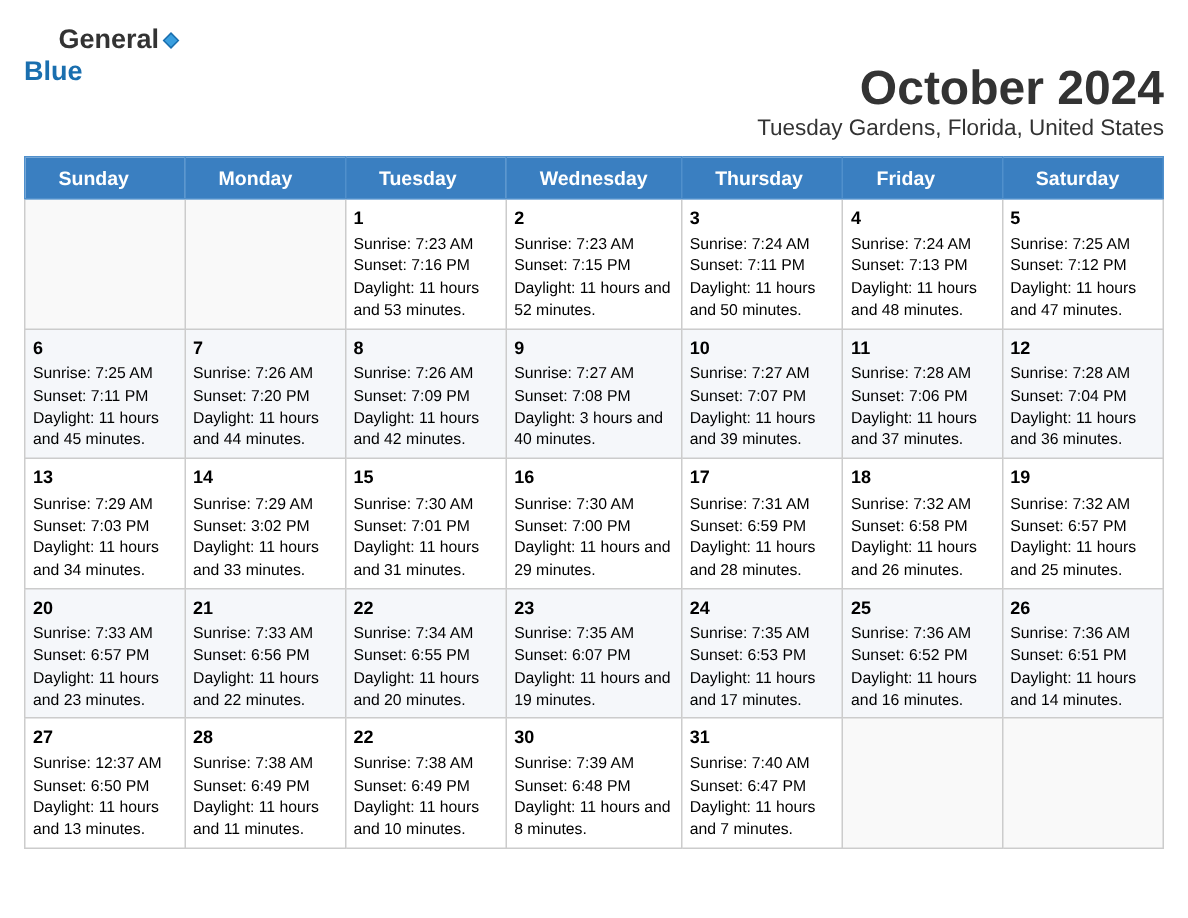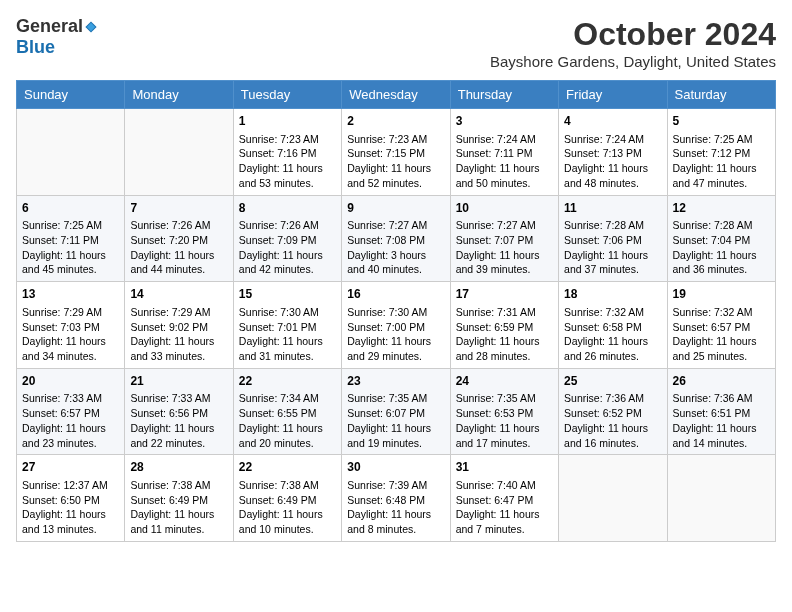--- a/index.html
+++ b/index.html
@@ -20,51 +20,53 @@
       display: flex;
       flex-direction: column;
       align-items: flex-start;
     }
     .logo-text {
       display: flex;
       align-items: center;
       font-size: 18px;
       font-weight: bold;
       color: #333;
+      margin-left: 23px;
     }
     .logo-general { color: #333; }
     .logo-blue { color: #1a6faf; }
     .logo-icon {
       width: 14px;
       height: 14px;
       margin-left: 1px;
     }
     .title-block {
       text-align: right;
+      margin-top: 24px;
     }
     .month-title {
       font-size: 32px;
       font-weight: bold;
       color: #333;
     }
     .location-title {
       font-size: 15px;
       color: #333;
     }
     .calendar {
       width: 100%;
       border-collapse: collapse;
       border: 1px solid #ccc;
     }
     .calendar th {
       background-color: #3a7fc1;
       color: #fff;
       font-size: 13px;
-      font-weight: normal;
-      padding: 6px 7px;
+      font-weight: bold;
+      padding: 6px 22px;
       text-align: left;
       border: 1px solid #5090cc;
     }
     .calendar td {
       width: 108px;
       vertical-align: top;
       padding: 4px 5px;
       border: 1px solid #ccc;
       font-size: 10.5px;
       line-height: 1.4;
@@ -93,21 +95,21 @@
         <path d="M10 2 L18 10 L10 18 L2 10 Z" fill="#1a6faf"></path>
         <path d="M10 4 L16 10 L10 16 L4 10 Z" fill="#3a9fdf"></path>
       </svg>
     </div>
     <div style="font-size:18px;font-weight:bold;">
       <span class="logo-blue">Blue</span>
     </div>
   </div>
   <div class="title-block">
     <div class="month-title">October 2024</div>
-    <div class="location-title">Bayshore Gardens, Daylight, United States</div>
+    <div class="location-title">Tuesday Gardens, Florida, United States</div>
   </div>
 </div>
 
 <table class="calendar">
   <thead>
     <tr>
     <th>Sunday</th>
         <th>Monday</th>
         <th>Tuesday</th>
         <th>Wednesday</th>
@@ -198,21 +200,21 @@
       <tr>
         <td>
           <span class="day-num">13</span>
           <div>Sunrise: 7:29 AM</div>
           <div>Sunset: 7:03 PM</div>
           <div>Daylight: 11 hours and 34 minutes.</div>
         </td>
         <td>
           <span class="day-num">14</span>
           <div>Sunrise: 7:29 AM</div>
-          <div>Sunset: 9:02 PM</div>
+          <div>Sunset: 3:02 PM</div>
           <div>Daylight: 11 hours and 33 minutes.</div>
         </td>
         <td>
           <span class="day-num">15</span>
           <div>Sunrise: 7:30 AM</div>
           <div>Sunset: 7:01 PM</div>
           <div>Daylight: 11 hours and 31 minutes.</div>
         </td>
         <td>
           <span class="day-num">16</span>

